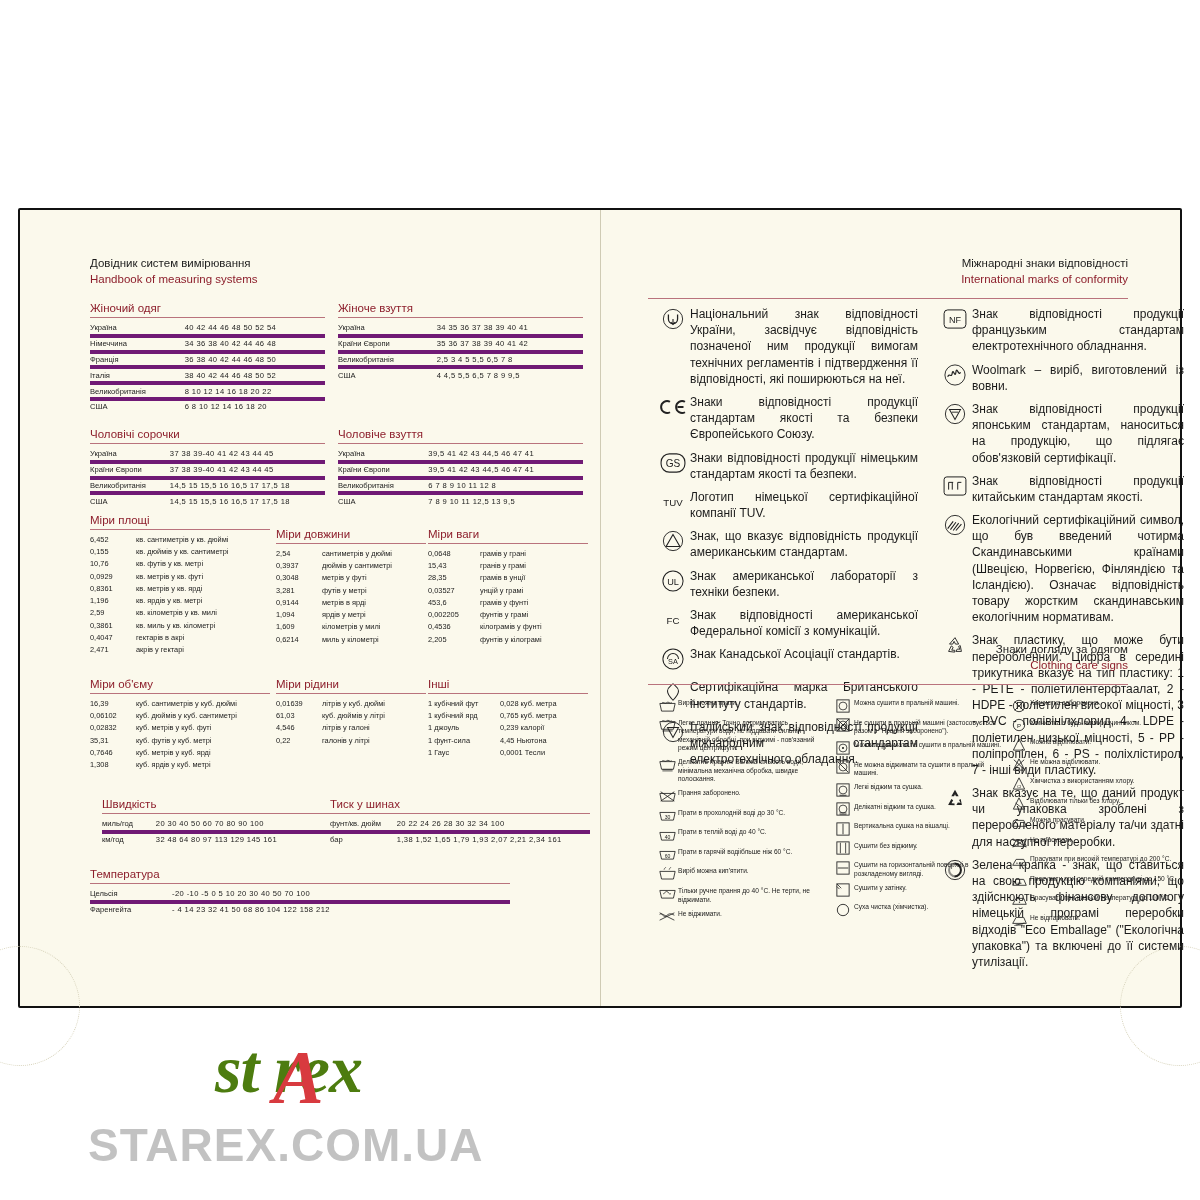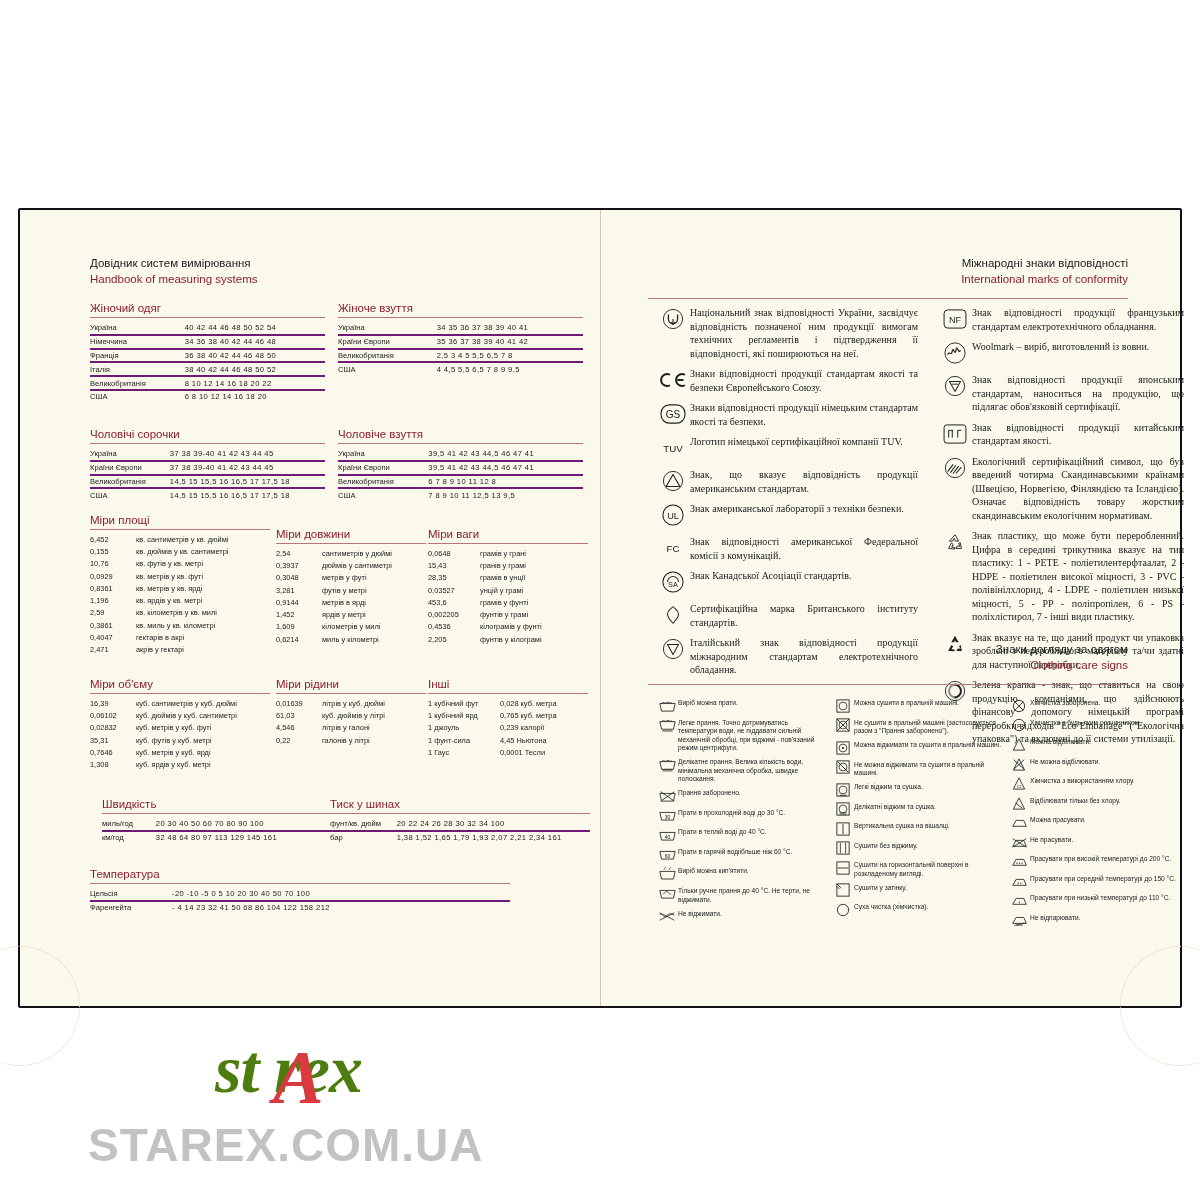--- a/index.html
+++ b/index.html
@@ -49,39 +49,39 @@
   }
   .doc-title .sub { color: #8d1f2c; }
   .sec-title {
     color: #8d1f2c; font-size: 11.5px; font-weight: normal;
     margin: 0 0 3px 0;
   }
   .hr-red { height: 1px; background: #b9737c; margin: 2px 0 4px 0; }
   .tbl { width: 100%; border-collapse: collapse; font-size: 7.6px; color: #1b1b1b; }
   .tbl td { padding: 1.4px 0; white-space: nowrap; vertical-align: top; }
   .tbl td.lbl { padding-right: 6px; }
-  .tbl tr + tr td { border-top: 2px solid #701a75; }
+  .tbl tr + tr td { border-top: 4px solid #701a75; }
   .nums { letter-spacing: 0.4px; }
 
   
   .conv { font-size: 7.4px; color: #1b1b1b; line-height: 1.65; }
   .conv .row { display: flex; }
   .conv .v { width: 46px; flex: 0 0 46px; }
   .conv .t { flex: 1 1 auto; }
 
   
   .lp { position: absolute; color: #1b1b1b; }
 
   
   .mark-row { display: flex; align-items: flex-start; margin-bottom: 7px; }
   .mark-ico {
     width: 34px; flex: 0 0 34px; height: 26px;
     display: flex; align-items: center; justify-content: center;
   }
-  .mark-txt { flex: 1 1 auto; font-size: 10px; line-height: 1.35; color: #1b1b1b; text-align: justify; font-family: Liberation Serif, serif; }
+  .mark-txt { flex: 1 1 auto; font-size: 12px; line-height: 1.35; color: #1b1b1b; text-align: justify; }
 
   
   .care-col { font-size: 6.6px; line-height: 1.3; color: #1b1b1b; }
   .care-item { display: flex; align-items: flex-start; margin-bottom: 4.5px; }
   .care-ico { width: 22px; flex: 0 0 22px; height: 15px; display: flex; align-items: center; justify-content: center; }
   .care-lbl { flex: 1 1 auto; padding-top: 1px; }
 
   svg { display: block; }
 
   
@@ -297,21 +297,21 @@
             </div>
           <div class="row">
               <div class="v">3,281</div>
               <div class="t">футів у метрі</div>
             </div>
           <div class="row">
               <div class="v">0,9144</div>
               <div class="t">метрів в ярді</div>
             </div>
           <div class="row">
-              <div class="v">1,452</div>
+              <div class="v">1,094</div>
               <div class="t">ярдів у метрі</div>
             </div>
           <div class="row">
               <div class="v">1,609</div>
               <div class="t">кілометрів у милі</div>
             </div>
           <div class="row">
               <div class="v">0,6214</div>
               <div class="t">миль у кілометрі</div>
             </div>

